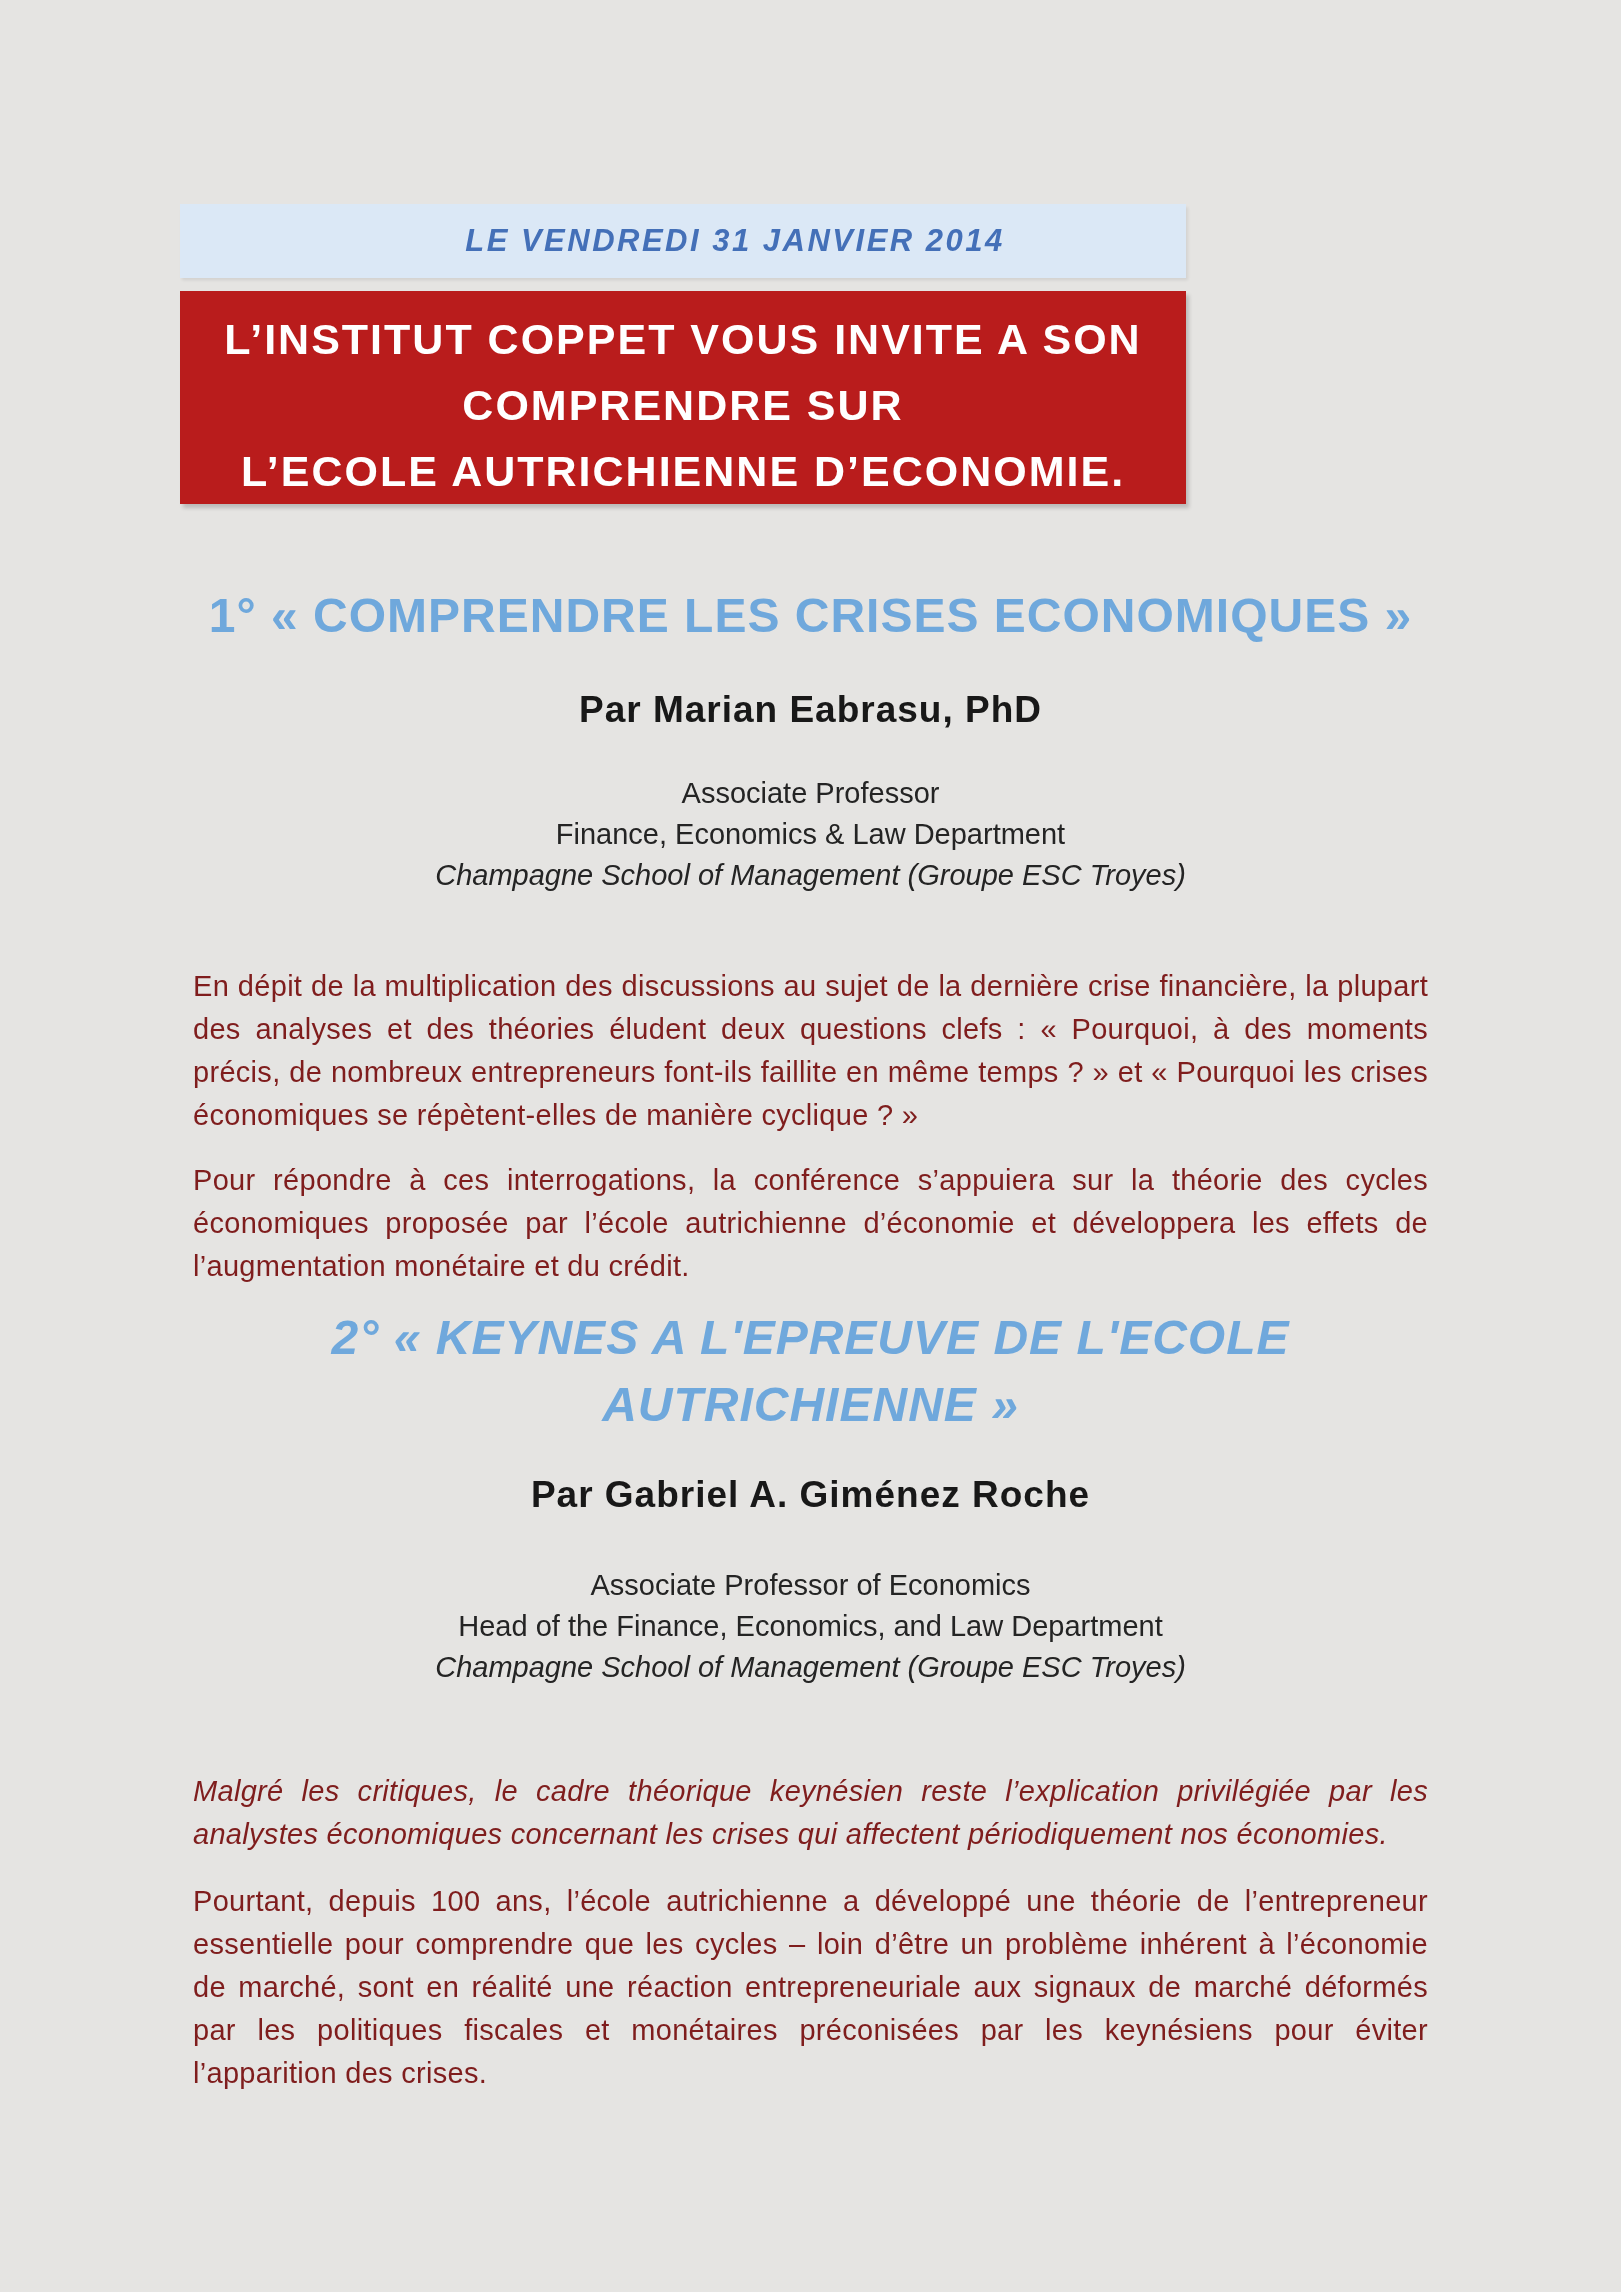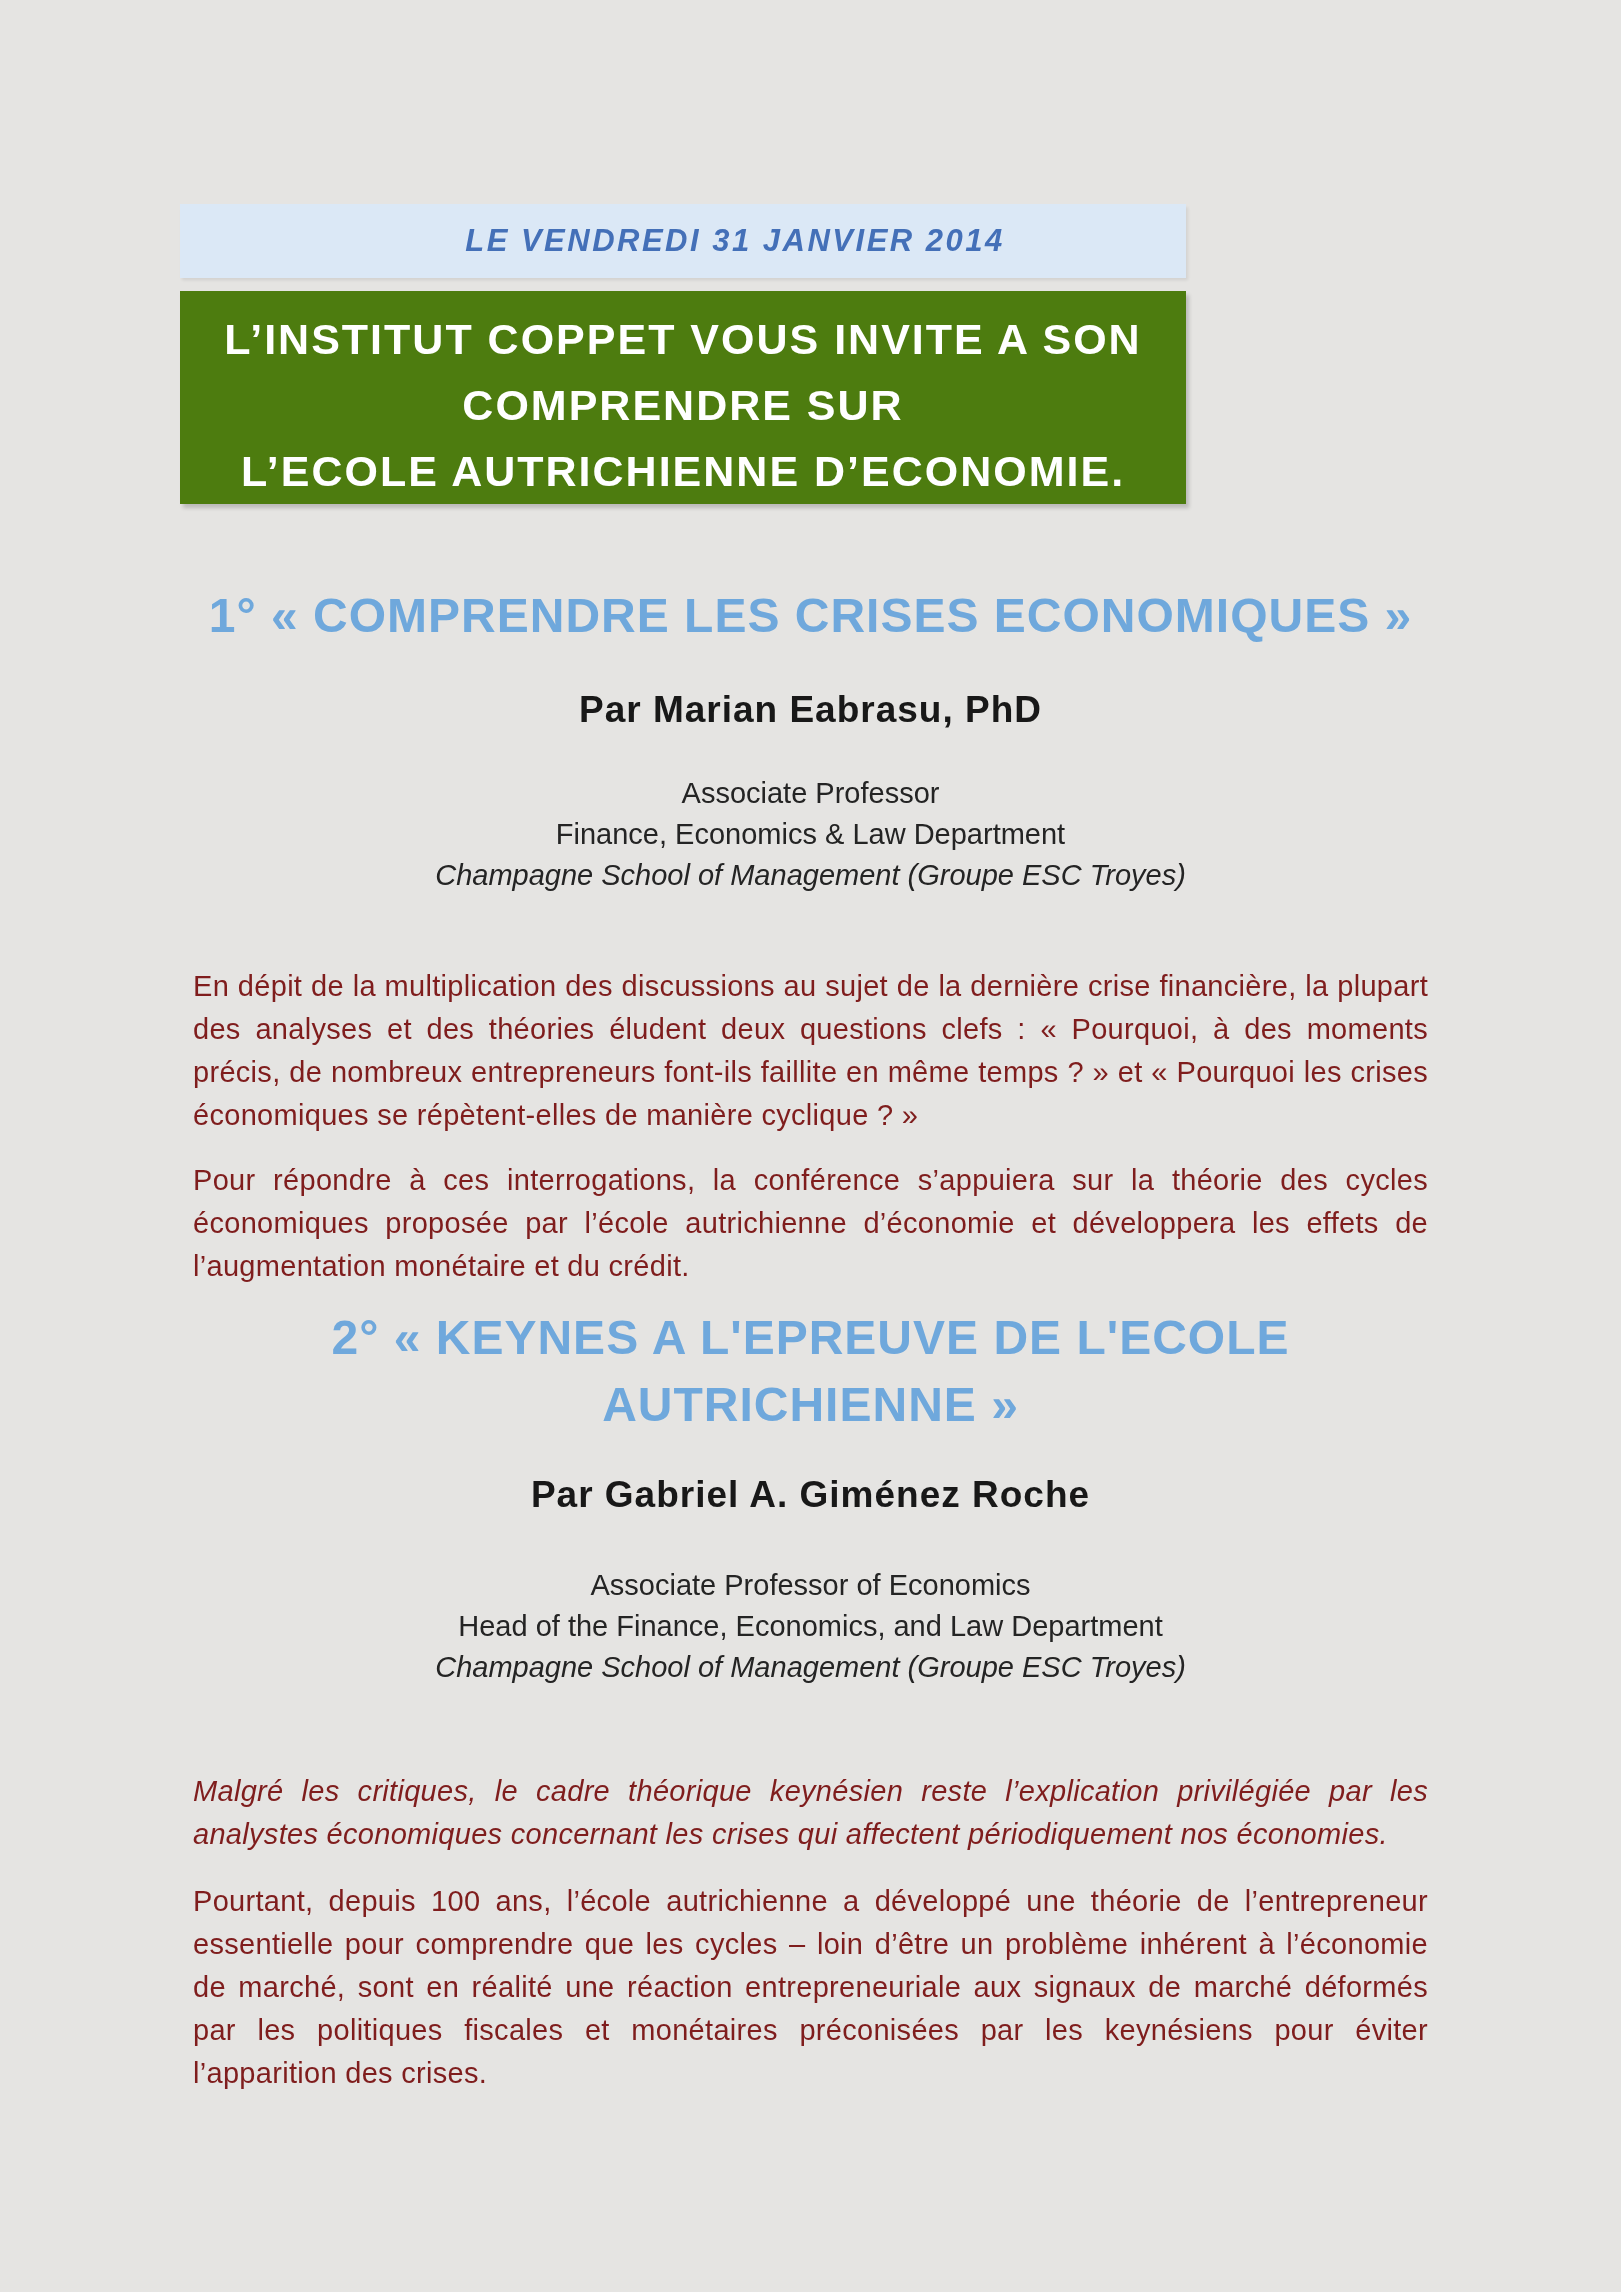--- a/index.html
+++ b/index.html
@@ -32,21 +32,21 @@
     font-style: italic;
     color: #4470b8;
     letter-spacing: 2.5px;
   }
 
   
   .banner-title {
     margin: 12.7px 0 0 180px;
     width: 1006px;
     height: 213px;
-    background: #4d7c0f;
+    background: #b91c1c;
     box-sizing: border-box;
     padding-top: 15.7px;
     text-align: center;
     color: #ffffff;
     font-weight: bold;
     font-size: 43px;
     line-height: 66px;
     letter-spacing: 2px;
     box-shadow: 2.9px 3.9px 3.9px rgba(0,0,0,0.18);
   }
@@ -59,21 +59,21 @@
     color: #6fa8dc;
     font-size: 48px;
     font-weight: bold;
     letter-spacing: 1px;
     line-height: 1.04;
   }
   #heading2 {
     margin-top: 15.7px;
     line-height: 67px;
   }
-  .sec-heading .hl { display: block; }
+  .sec-heading .hl { display: block; font-style: italic; }
 
   
   .speaker {
     margin-top: 49px;
     text-align: center;
     color: #181818;
     font-size: 37px;
     font-weight: bold;
     letter-spacing: 1px;
     line-height: 1.1;

